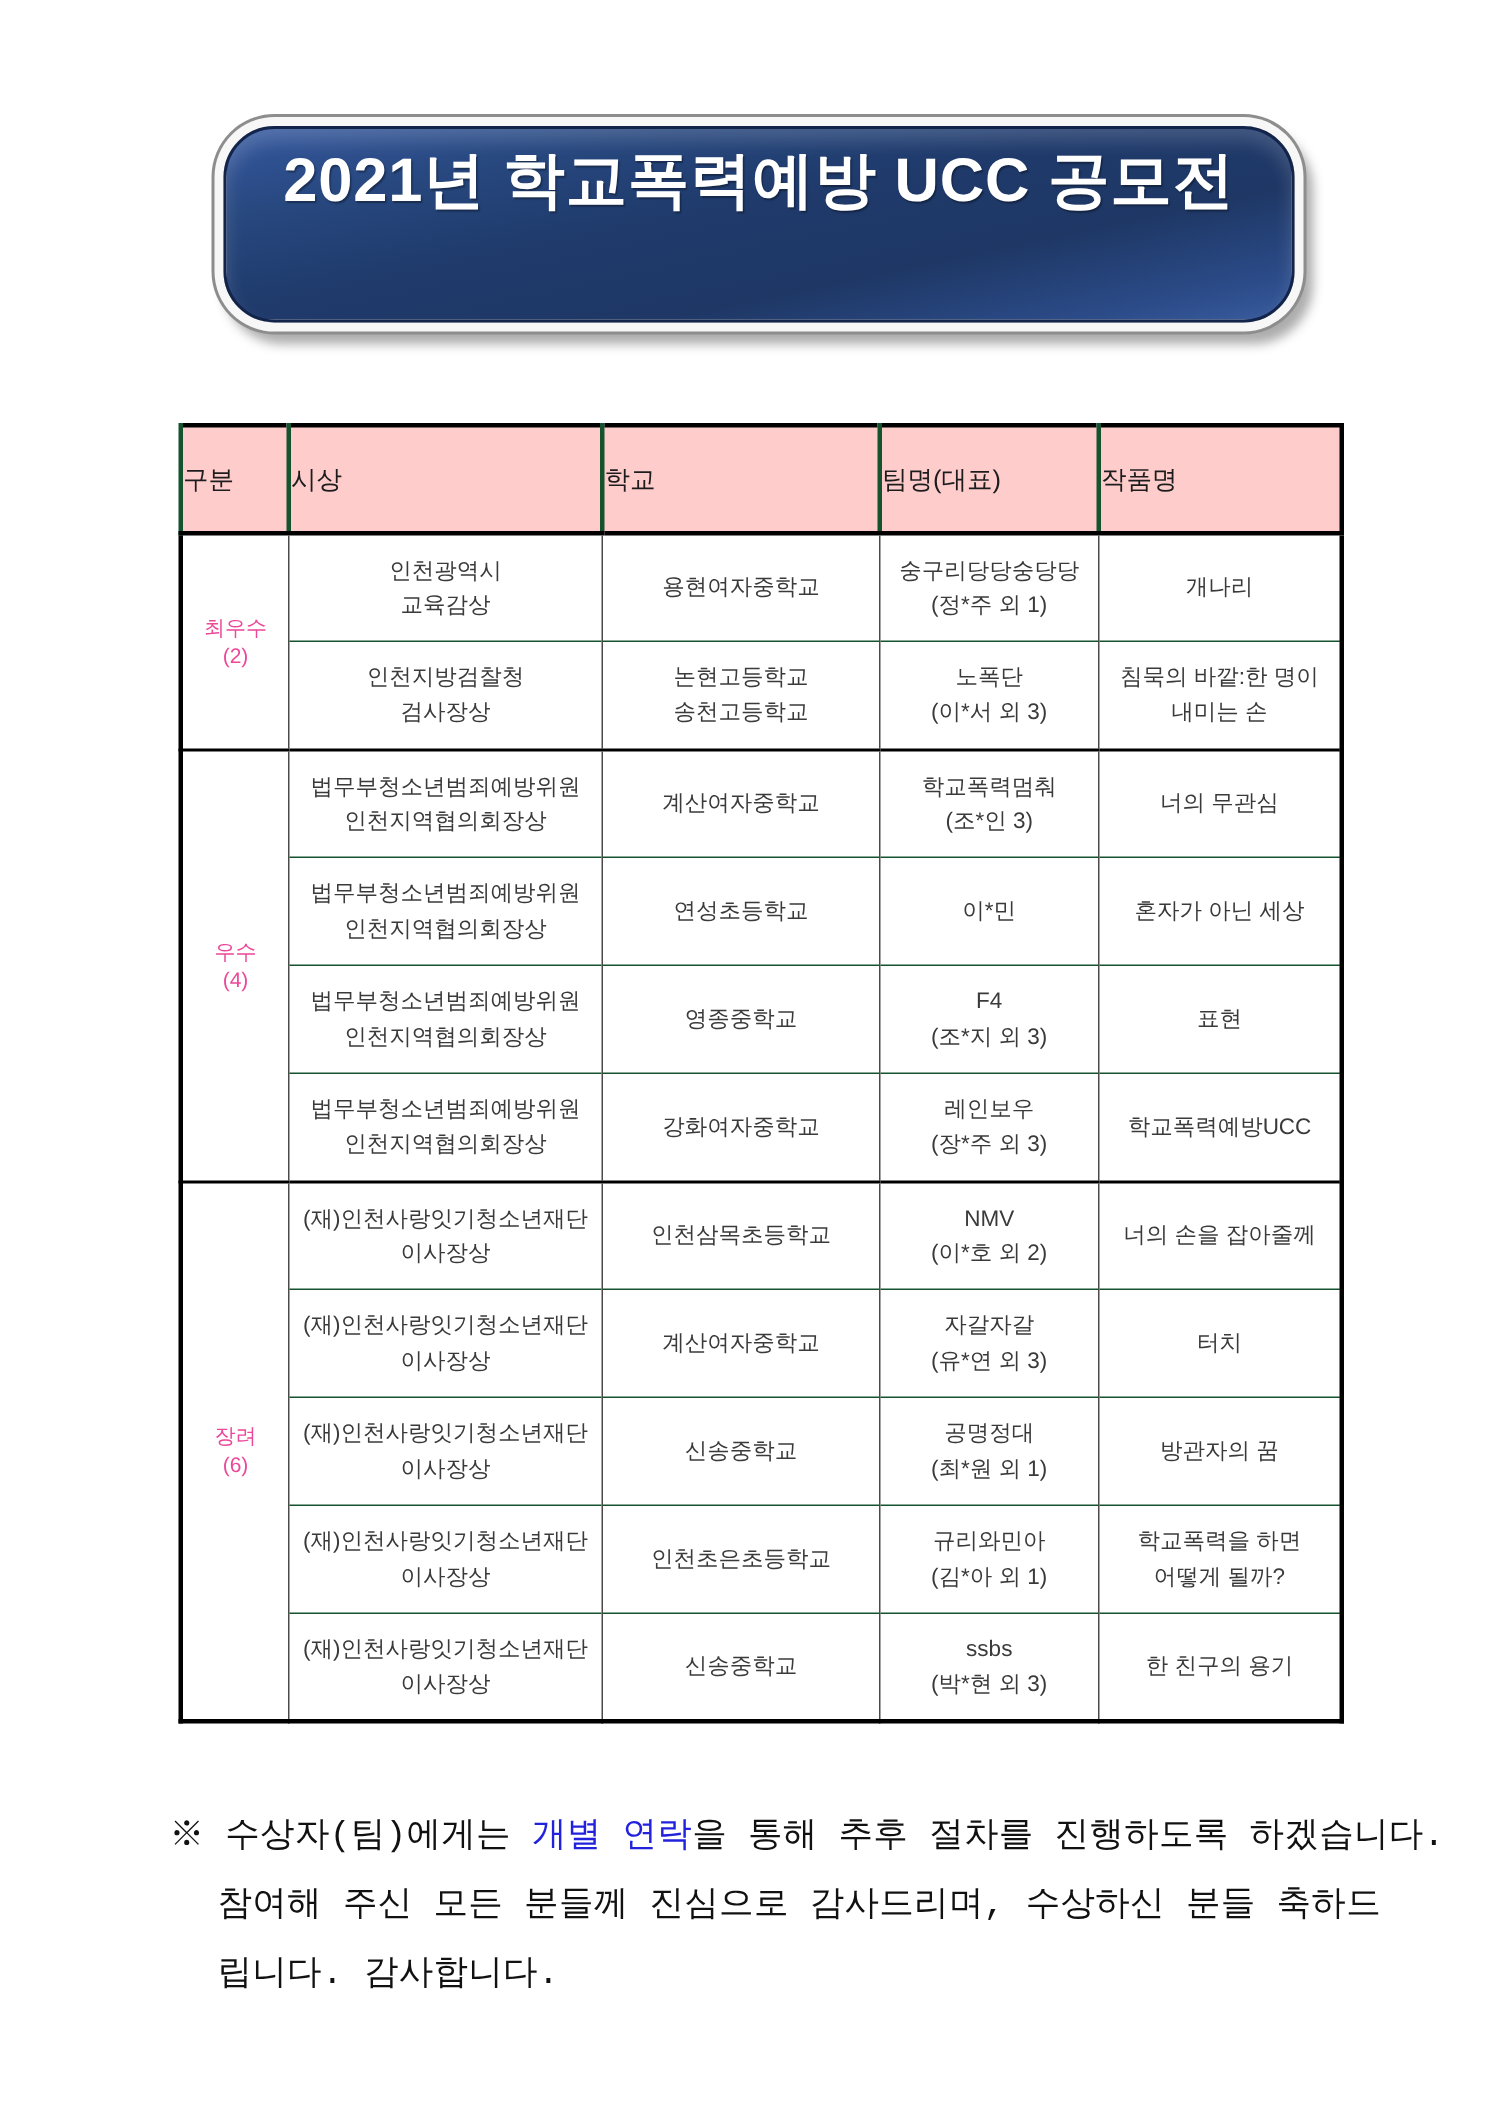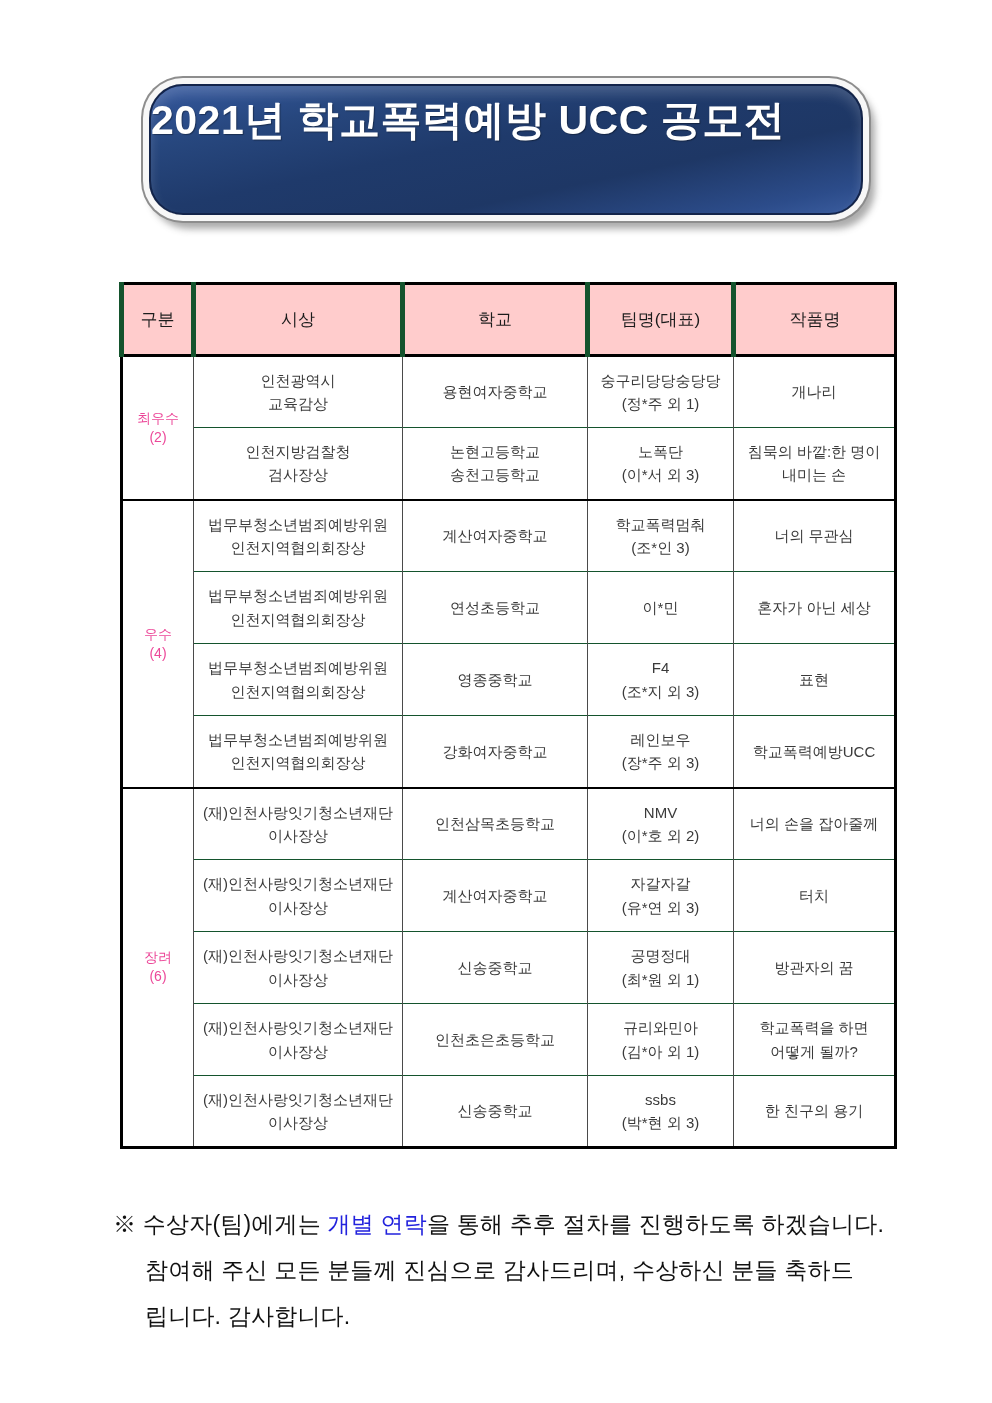--- a/index.html
+++ b/index.html
@@ -21,21 +21,21 @@
     border: 2px solid #13244a;
     background:
       linear-gradient(168deg,
         #35589e 0%, #27477e 22%, #1f3a6b 45%,
         #1e3765 68%, #2c4c8a 90%, #3a5c9e 100%);
     box-shadow:
       0 0 0 6px #f7f7f7,
       0 0 0 8px #8d8d8d,
       6px 8px 7px 6px rgba(70,70,70,0.45),
       inset 0 8px 12px rgba(255,255,255,0.16);
-    text-align: left;
+    text-align: center;
     color: #ffffff;
     padding-top: 10px;
   }
   .banner-line1 {
     font-size: 41px;
     font-weight: 800;
     letter-spacing: 0.5px;
     line-height: 1.2;
     text-shadow: 1px 1px 1px rgba(0,0,0,0.35);
     white-space: nowrap;
@@ -56,23 +56,23 @@
     border-collapse: collapse;
     table-layout: fixed;
     border: 3px solid #000000;
   }
   table.results th {
     background: #ffcccc;
     color: #1c1c1c;
     font-size: 17px;
     font-weight: 500;
     height: 58px;
-    border-left: 5px solid #14532d;
+    border-left: 3px solid #14532d;
     border-bottom: 3px solid #000000;
-    text-align: center;
+    text-align: left;
     vertical-align: middle;
   }
   table.results td {
     font-size: 15px;
     color: #3a3a3a;
     text-align: center;
     vertical-align: middle;
     white-space: pre-line;
     line-height: 1.55;
     border-left: 1px solid #4a4a4a;
@@ -86,21 +86,21 @@
     color: #ec4899;
     line-height: 1.35;
     border-top: 2px solid #000000;
   }
 
   
   .footer-note {
     margin-top: 52px;
     margin-left: -6px;
     width: 860px;
-    font-family: Liberation Sans, sans-serif;
+    font-family: Liberation Mono, monospace;
     font-size: 23px;
     color: #111111;
     line-height: 2.0;
     white-space: pre-wrap;
     padding-left: 32px;
     text-indent: -32px;
     letter-spacing: 0.2px;
   }
   .footer-note .highlight { color: #2222dd; }
 </style>

